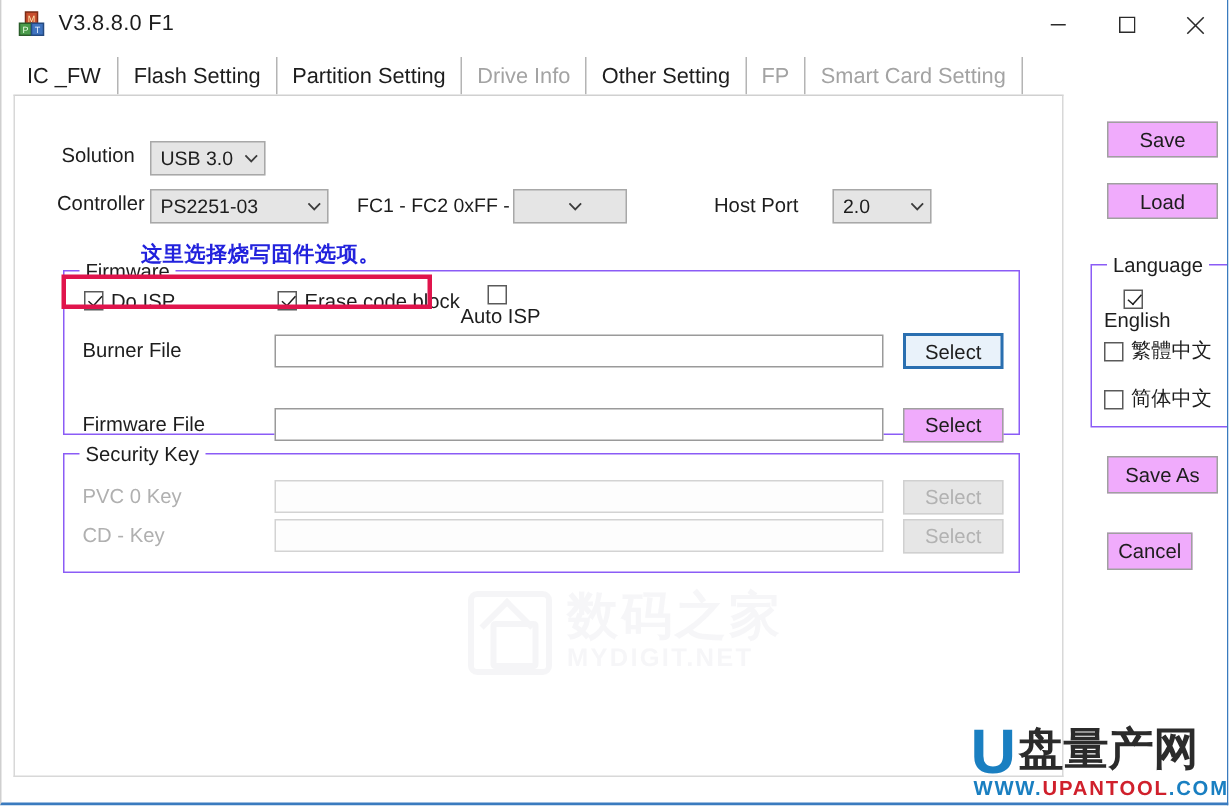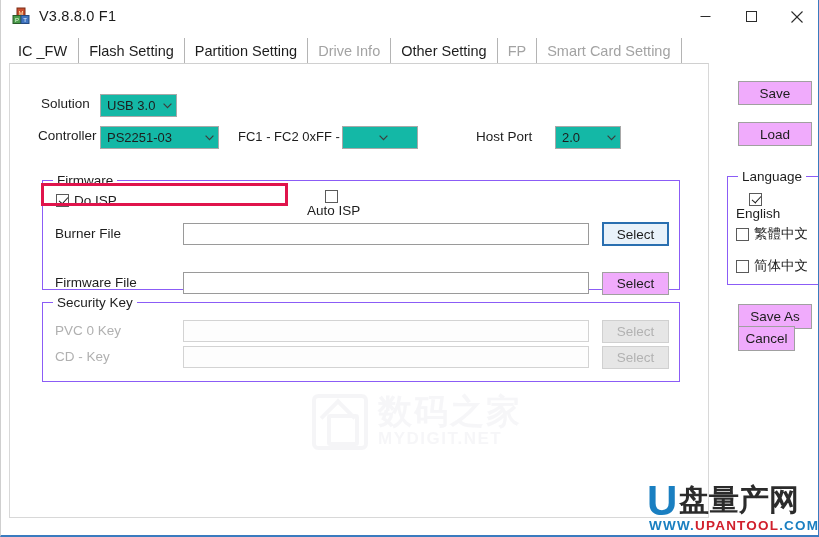--- a/index.html
+++ b/index.html
@@ -85,21 +85,21 @@
     font-size: 13.5px;
     color: #1d1d1d;
     white-space: nowrap;
   }
   .lbl.dim { color: #b0b0b0; }
 
   
   .combo {
     position: absolute;
     height: 23px;
-    background: #14b8a6;
+    background: #e5e5e5;
     border: 1px solid #a8a8a8;
     display: flex; align-items: center;
     font-size: 13px; color: #1d1d1d;
     padding-left: 6px;
     cursor: default;
   }
   .combo .cv { flex: 1; white-space: nowrap; overflow: hidden; }
   .combo .chev {
     width: 18px; height: 21px;
     display: flex; align-items: center; justify-content: center;
@@ -358,20 +358,24 @@
       </span>
     </div>
 
     <div class="group" style="left:32px; top:116px; width:638px; height:110px;">
       <div class="gtitle">Firmware</div>
 
       <div class="cb" style="left:13px; top:12px;">
         <span class="box checked"></span>
         <span>Do ISP</span>
       </div>
+      <div class="cb" style="left:142px; top:12px;">
+        <span class="box checked"></span>
+        <span>Erase code block</span>
+      </div>
       <div class="cb" style="left:264px; top:9px;flex-direction:column;">
         <span class="box"></span>
         <span>Auto ISP</span>
       </div>
 
       <div class="lbl" style="left:12px; top:45px;">Burner File</div>
       <input class="tbox" style="left: 140px; top: 42px; width: 406px;" value="">
       <div class="btn focused" style="left:559px; top:41px; width:67px; height:24px;">Select</div>
 
       <div class="lbl" style="left:12px; top:94px;">Firmware File</div>
@@ -393,20 +397,21 @@
 
     <div class="wm-center" style="left:302px; top:323px;">
       <div class="wmlogo"></div>
       <div class="wmtexts">
         <div class="wmcn">数码之家</div>
         <div class="wmen">MYDIGIT.NET</div>
       </div>
     </div>
   </div>
 
+  <div class="anno-text" style="left:93px; top:161px;">这里选择烧写固件选项。</div>
   <div class="anno-rect" style="left:40px; top:183px; width:247px; height:23px;"></div>
 
   <div>
     <div class="btn" style="left:737px; top:81px; width:74px; height:24px;">Save</div>
     <div class="btn" style="left:737px; top:122px; width:74px; height:24px;">Load</div>
 
     <div class="group" style="left:726px; top:176px; width:93px; height:109px;">
       <div class="gtitle">Language</div>
       <div class="cb" style="left:8px; top:16px;flex-direction:column;">
         <span class="box checked"></span>
@@ -416,21 +421,21 @@
         <span class="box"></span>
         <span>繁體中文</span>
       </div>
       <div class="cb" style="left:8px; top:80px;">
         <span class="box"></span>
         <span>简体中文</span>
       </div>
     </div>
 
     <div class="btn" style="left:737px; top:304px; width:74px; height:25px;">Save As</div>
-    <div class="btn" style="left:737px; top:326px; width:57px; height:25px;">Cancel</div>
+    <div class="btn" style="left:737px; top:355px; width:57px; height:25px;">Cancel</div>
   </div>
 
   <div class="wm-br">
     <div class="u">U</div>
     <div class="cn">盘量产网</div>
     <div class="url">
       <span class="b">WWW.</span><span class="r">UPANTOOL</span><span class="b">.COM</span>
     </div>
   </div>
 

